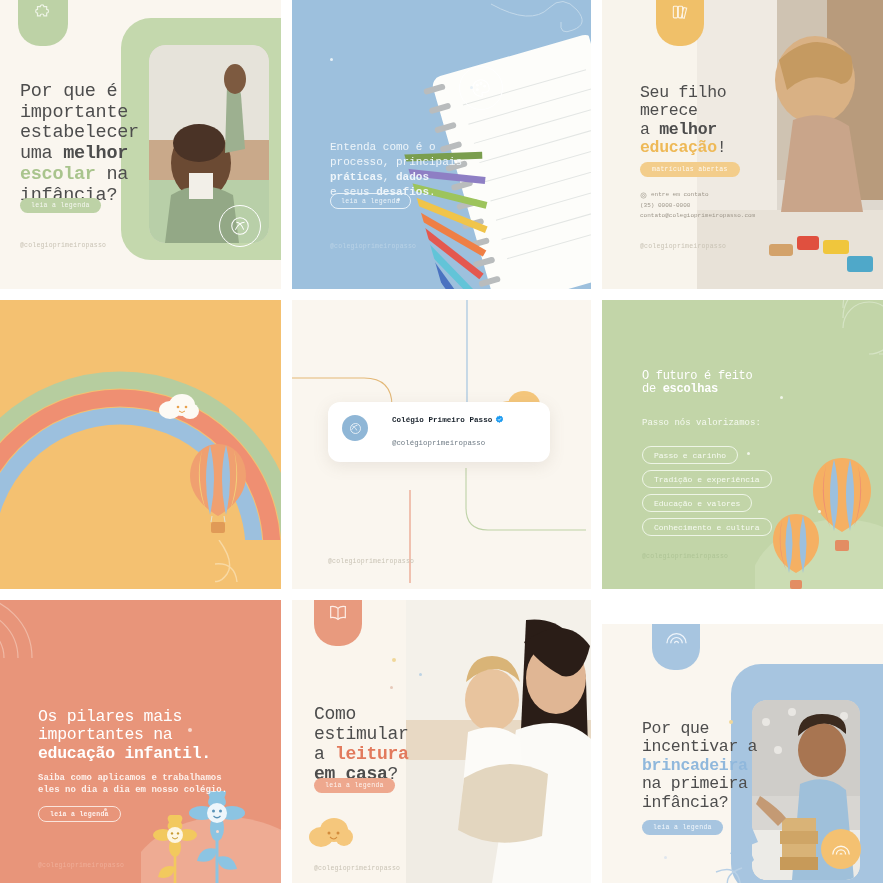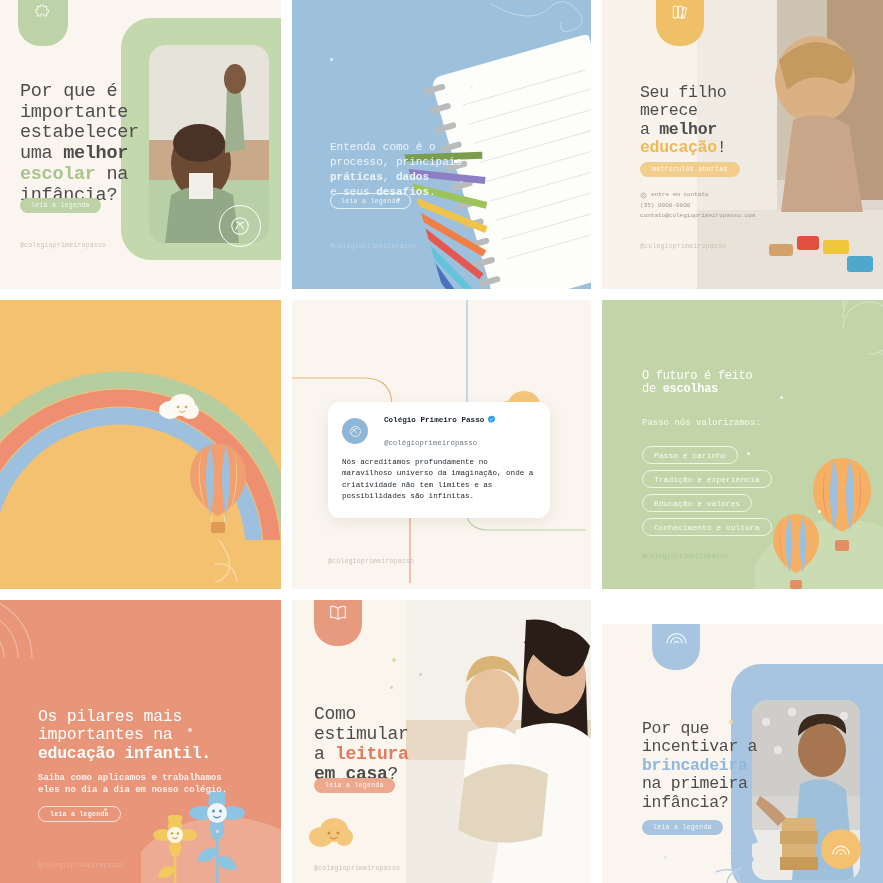--- a/index.html
+++ b/index.html
@@ -79,21 +79,21 @@
   
   #t4 { background: #f4c171; }
 
   
   #t5 { background: #faf6ef; }
   #t5 .tweet {
     position: absolute; left: 36px; top: 102px; width: 222px;
     background: #ffffff; border-radius: 12px; padding: 13px 15px 15px 14px;
     box-shadow: 0 4px 16px rgba(120,110,95,.13);
   }
-  #t5 .tw-head { display: flex; align-items: center; gap: 16px; }
+  #t5 .tw-head { display: flex; gap: 24px; }
   #t5 .tw-av { width: 26px; height: 26px; border-radius: 50%; background: #8fb6d6; display:flex; align-items:center; justify-content:center; flex: 0 0 26px;}
   #t5 .tw-name { font-size: 7.6px; font-weight: 700; color: #17202a; display: flex; align-items: center; gap: 3px; }
   #t5 .tw-user { font-size: 7.4px; color: #6f7b85; margin-top: 15px; }
   #t5 .tw-body { font-size: 7.6px; color: #1d262e; line-height: 1.5; margin-top: 10px; }
   #t5 .handle { left: 36px; top: 258px; color: #c9c3b5; }
 
   
   #t6 { background: #c2d5a8; }
   #t6 h1 { position: absolute; left: 40px; top: 70px; font-size: 12px; color: #ffffff; }
   #t6 .lead { position: absolute; left: 40px; top: 118px; font-size: 9px; color: #f5faf0; }
@@ -344,21 +344,20 @@
           <div class="tw-name">
             <span>Colégio Primeiro Passo</span>
             <svg width="9" height="9" viewBox="0 0 24 24">
               <path d="M12 1l2.6 2.1 3.3-.4 1 3.2 2.9 1.7-1.3 3.1 1.3 3.1-2.9 1.7-1 3.2-3.3-.4L12 21l-2.6-2.1-3.3.4-1-3.2L2.2 14.4 3.5 11.3 2.2 8.2l2.9-1.7 1-3.2 3.3.4z" fill="#1d9bf0"></path>
               <path d="M8.5 12l2.3 2.4 4.6-5" stroke="#ffffff" stroke-width="2.1" fill="none" stroke-linecap="round" stroke-linejoin="round"></path>
             </svg>
           </div>
           <div class="tw-user">@colégioprimeiropasso</div>
         </div>
       </div>
-      <div class="tw-body">Nós acreditamos profundamente no maravilhoso universo da imaginação, onde a criatividade não tem limites e as possibilidades são infinitas.</div>
     </div>
     <span class="handle">@colegioprimeiropasso</span>
   </div>
 
   <div class="tile" id="t6">
     <svg style="position:absolute;right:-16px;top:-18px;width:120px;height:80px" fill="none" stroke="#d6e4c5" stroke-width="1.2">
       <path d="M110 72 a46 46 0 10-46 -46"></path>
         <path d="M100 72 a36 36 0 10-36 -36"></path>
         <path d="M90 72 a26 26 0 10-26 -26"></path>
     </svg>

